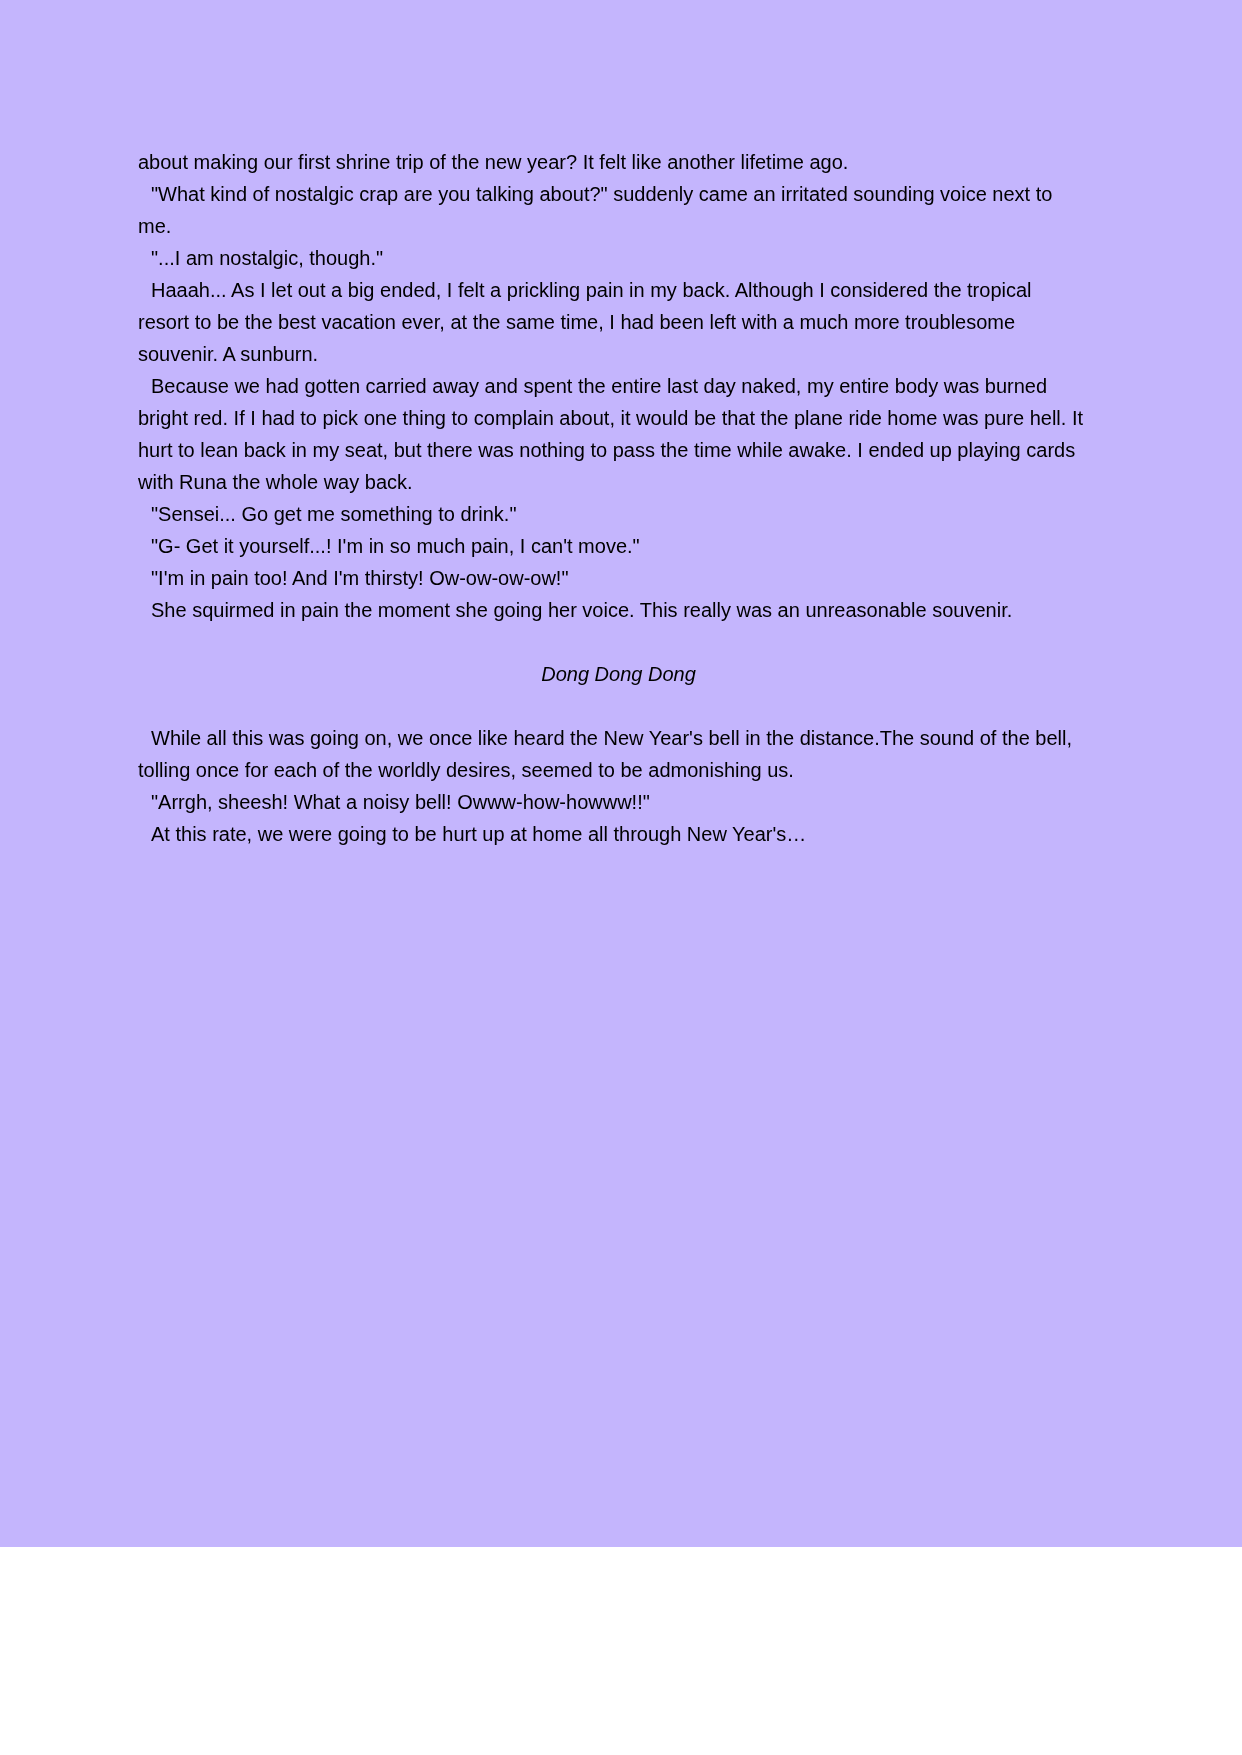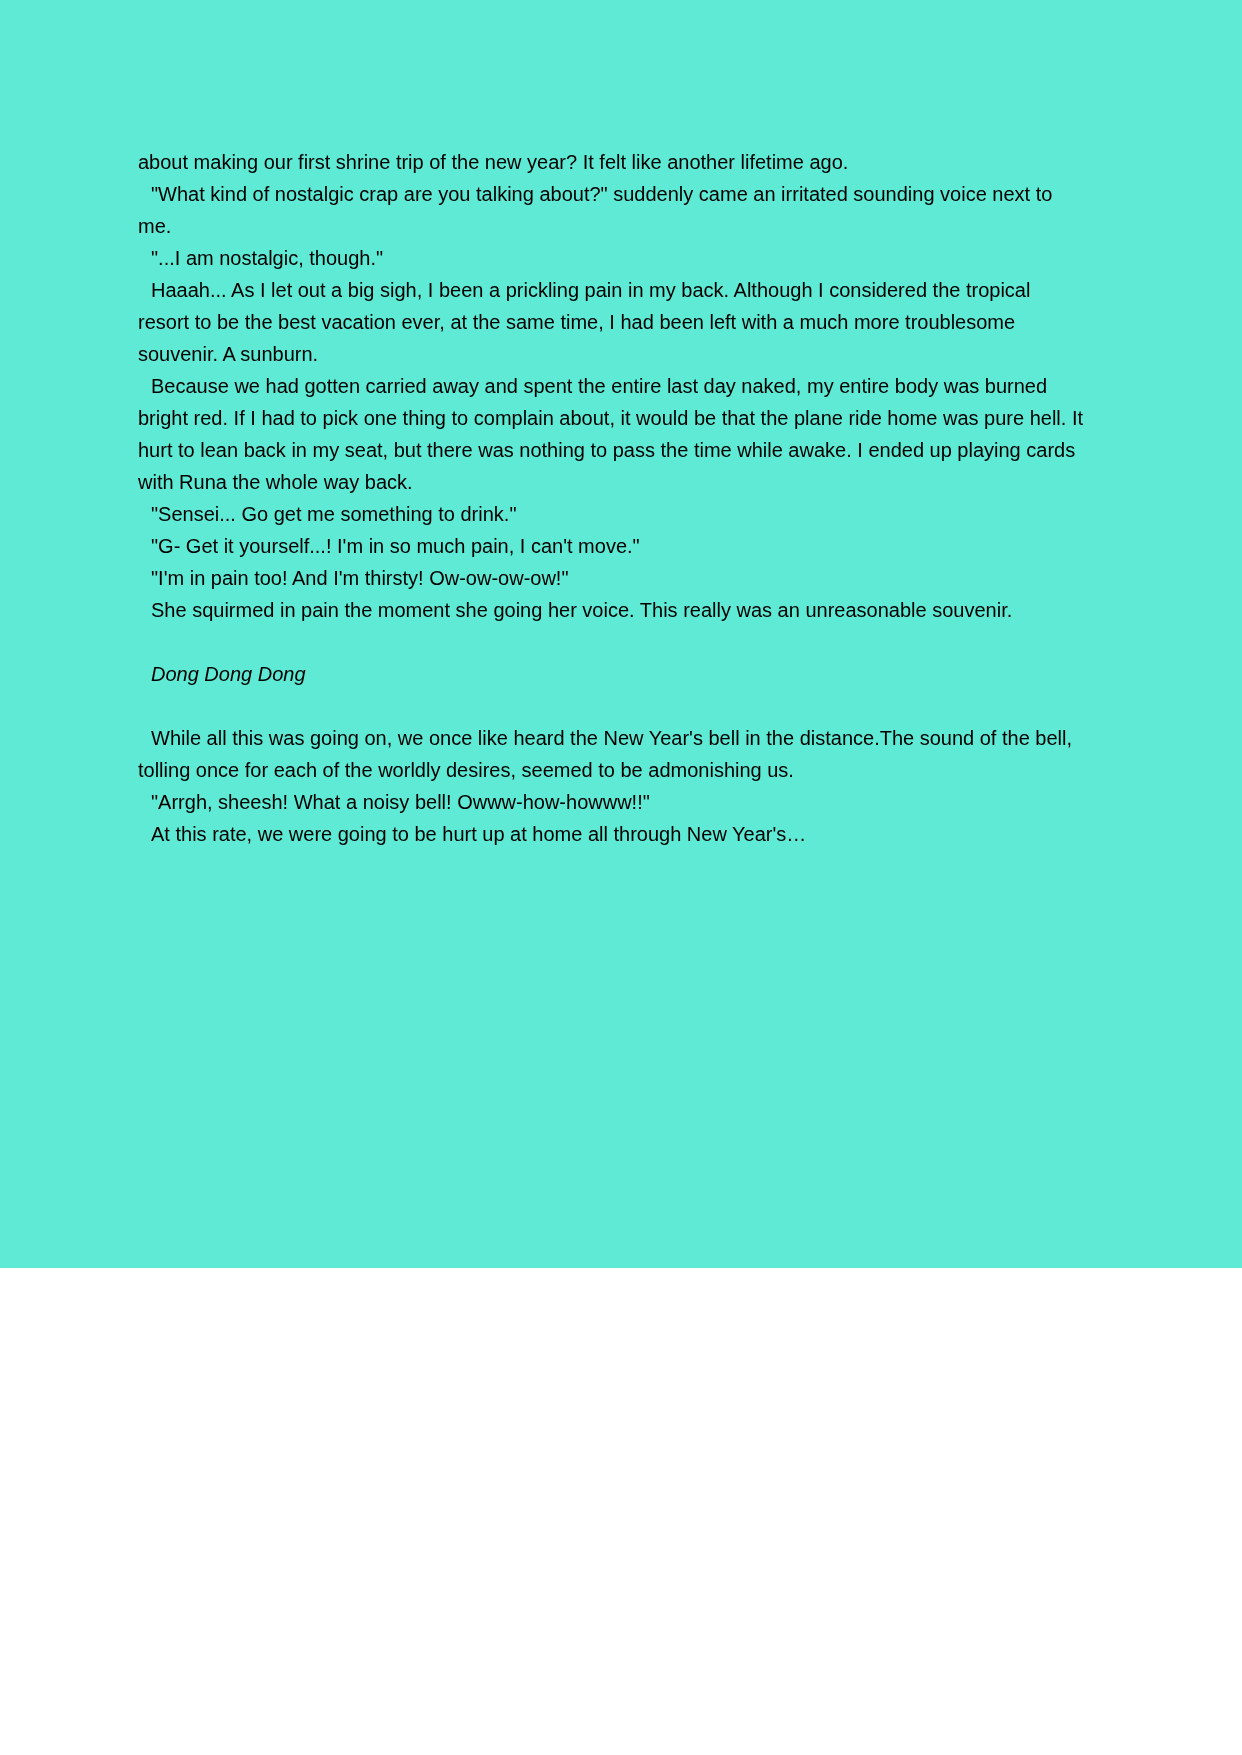--- a/index.html
+++ b/index.html
@@ -8,22 +8,22 @@
   }
   body {
     width: 1242px;
     height: 1755px;
     background: #ffffff;
     overflow: hidden;
   }
   .page {
     position: relative;
     width: 1242px;
-    height: 1268px;
-    background: #5eead4;
+    height: 1547px;
+    background: #c4b5fd;
   }
   .text-block {
     position: absolute;
     top: 146px;
     left: 138px;
     width: 948px;
     font-family: "Liberation Sans", "DejaVu Sans", sans-serif;
     font-size: 20px;
     line-height: 32px;
     color: #000000;
@@ -31,34 +31,35 @@
   }
   .text-block p {
     margin: 0;
     padding: 0;
   }
   .text-block p.indent {
     text-indent: 13px;
   }
   .text-block p.italic {
     font-style: italic;
+    text-align: center;
   }
   .text-block p.blank {
     height: 32px;
   }
 </style>
 </head>
 <body>
 
 <div class="page">
   <div class="text-block" id="text-block">
       <p class="">about making our first shrine trip of the new year? It felt like another lifetime ago.</p>
       <p class="indent">"What kind of nostalgic crap are you talking about?" suddenly came an irritated sounding voice next to me.</p>
       <p class="indent">"...I am nostalgic, though."</p>
-      <p class="indent">Haaah... As I let out a big sigh, I been a prickling pain in my back. Although I considered the tropical resort to be the best vacation ever, at the same time, I had been left with a much more troublesome souvenir. A sunburn.</p>
+      <p class="indent">Haaah... As I let out a big ended, I felt a prickling pain in my back. Although I considered the tropical resort to be the best vacation ever, at the same time, I had been left with a much more troublesome souvenir. A sunburn.</p>
       <p class="indent">Because we had gotten carried away and spent the entire last day naked, my entire body was burned bright red. If I had to pick one thing to complain about, it would be that the plane ride home was pure hell. It hurt to lean back in my seat, but there was nothing to pass the time while awake. I ended up playing cards with Runa the whole way back.</p>
       <p class="indent">"Sensei... Go get me something to drink."</p>
       <p class="indent">"G- Get it yourself...! I'm in so much pain, I can't move."</p>
       <p class="indent">"I'm in pain too! And I'm thirsty! Ow-ow-ow-ow!"</p>
       <p class="indent">She squirmed in pain the moment she going her voice. This really was an unreasonable souvenir.</p>
       <p class="blank"></p>
       <p class="indent italic">Dong Dong Dong</p>
       <p class="blank"></p>
       <p class="indent">While all this was going on, we once like heard the New Year's bell in the distance.The sound of the bell, tolling once for each of the worldly desires, seemed to be admonishing us.</p>
       <p class="indent">"Arrgh, sheesh! What a noisy bell! Owww-how-howww!!"</p>

